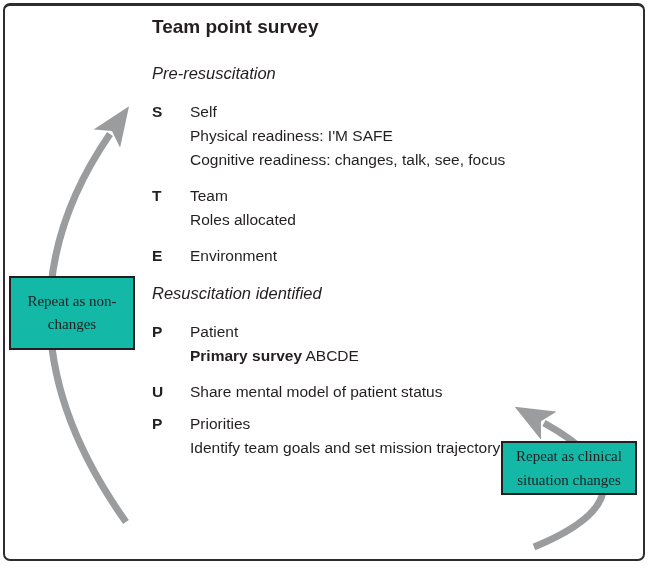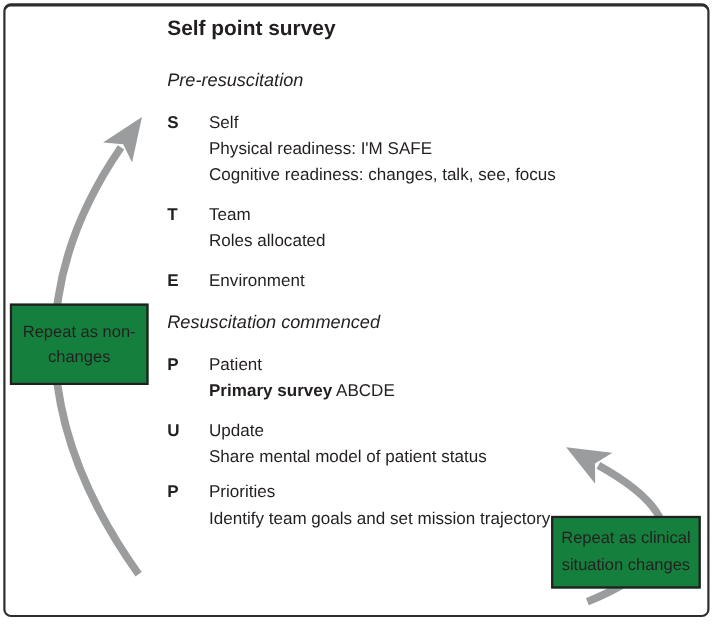--- a/index.html
+++ b/index.html
@@ -39,44 +39,44 @@
   }
   .arc {
     fill: none;
     stroke: #9a9c9e;
     stroke-width: 7;
     stroke-linecap: butt;
   }
   .callout {
     position: absolute;
     z-index: 2;
-    background: #15803d;
+    background: #14b8a6;
     border: 2px solid #231f20;
     display: flex;
     flex-direction: column;
     align-items: center;
     justify-content: center;
     text-align: center;
     font-size: 15px;
     line-height: 23px;
     box-sizing: border-box;
+    font-family: Liberation Serif, serif;
   }
   .callout.left-callout {
     left: 9px;
     top: 276px;
     width: 126px;
     height: 74px;
   }
   .callout.right-callout {
     left: 501px;
     top: 441px;
     width: 136px;
-    height: 66px;
+    height: 54px;
     line-height: 24px;
-    margin-top: 28px;
   }
   .content {
     position: absolute;
     left: 152px;
     top: 14px;
     right: 16px;
     z-index: 3;
   }
   .title {
     font-size: 19px;
@@ -132,21 +132,21 @@
     <div>changes</div>
   </div>
 
   <div class="callout right-callout">
     <div>Repeat as clinical</div>
     <div>situation changes</div>
   </div>
 
   <div class="content">
 
-    <h1 class="title">Self point survey</h1>
+    <h1 class="title">Team point survey</h1>
 
     <h2 class="section-heading">Pre-resuscitation</h2>
 
     <div class="item first-item">
       <span class="key">S</span>
       <div class="item-body">
         <div>Self</div>
         <div>Physical readiness: I'M SAFE</div>
         <div>Cognitive readiness: changes, talk, see, focus</div>
       </div>
@@ -160,34 +160,33 @@
       </div>
     </div>
 
     <div class="item">
       <span class="key">E</span>
       <div class="item-body">
         <div>Environment</div>
       </div>
     </div>
 
-    <h2 class="section-heading second">Resuscitation commenced</h2>
+    <h2 class="section-heading second">Resuscitation identified</h2>
 
     <div class="item first-item">
       <span class="key">P</span>
       <div class="item-body">
         <div>Patient</div>
         <div><span class="bold">Primary survey</span><span> ABCDE</span></div>
       </div>
     </div>
 
     <div class="item">
       <span class="key">U</span>
       <div class="item-body">
-        <div>Update</div>
         <div>Share mental model of patient status</div>
       </div>
     </div>
 
     <div class="item gap-small">
       <span class="key">P</span>
       <div class="item-body">
         <div>Priorities</div>
         <div>Identify team goals and set mission trajectory</div>
       </div>

